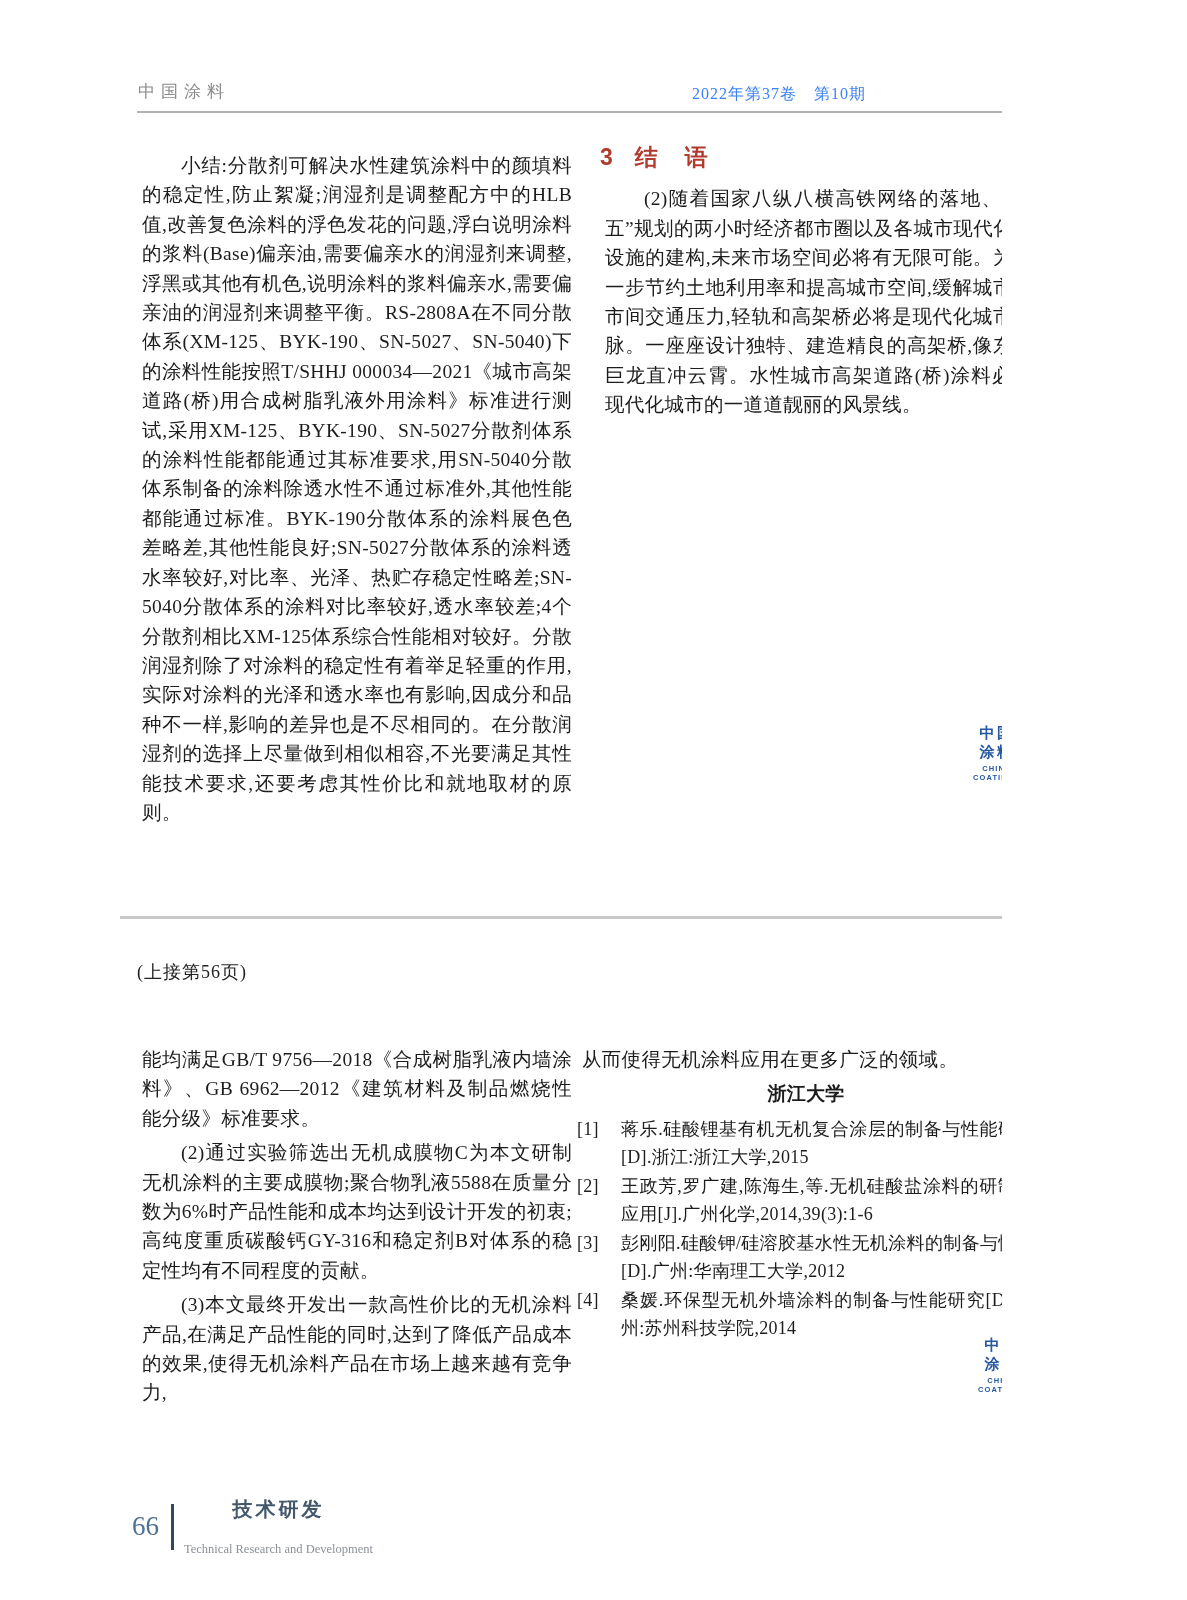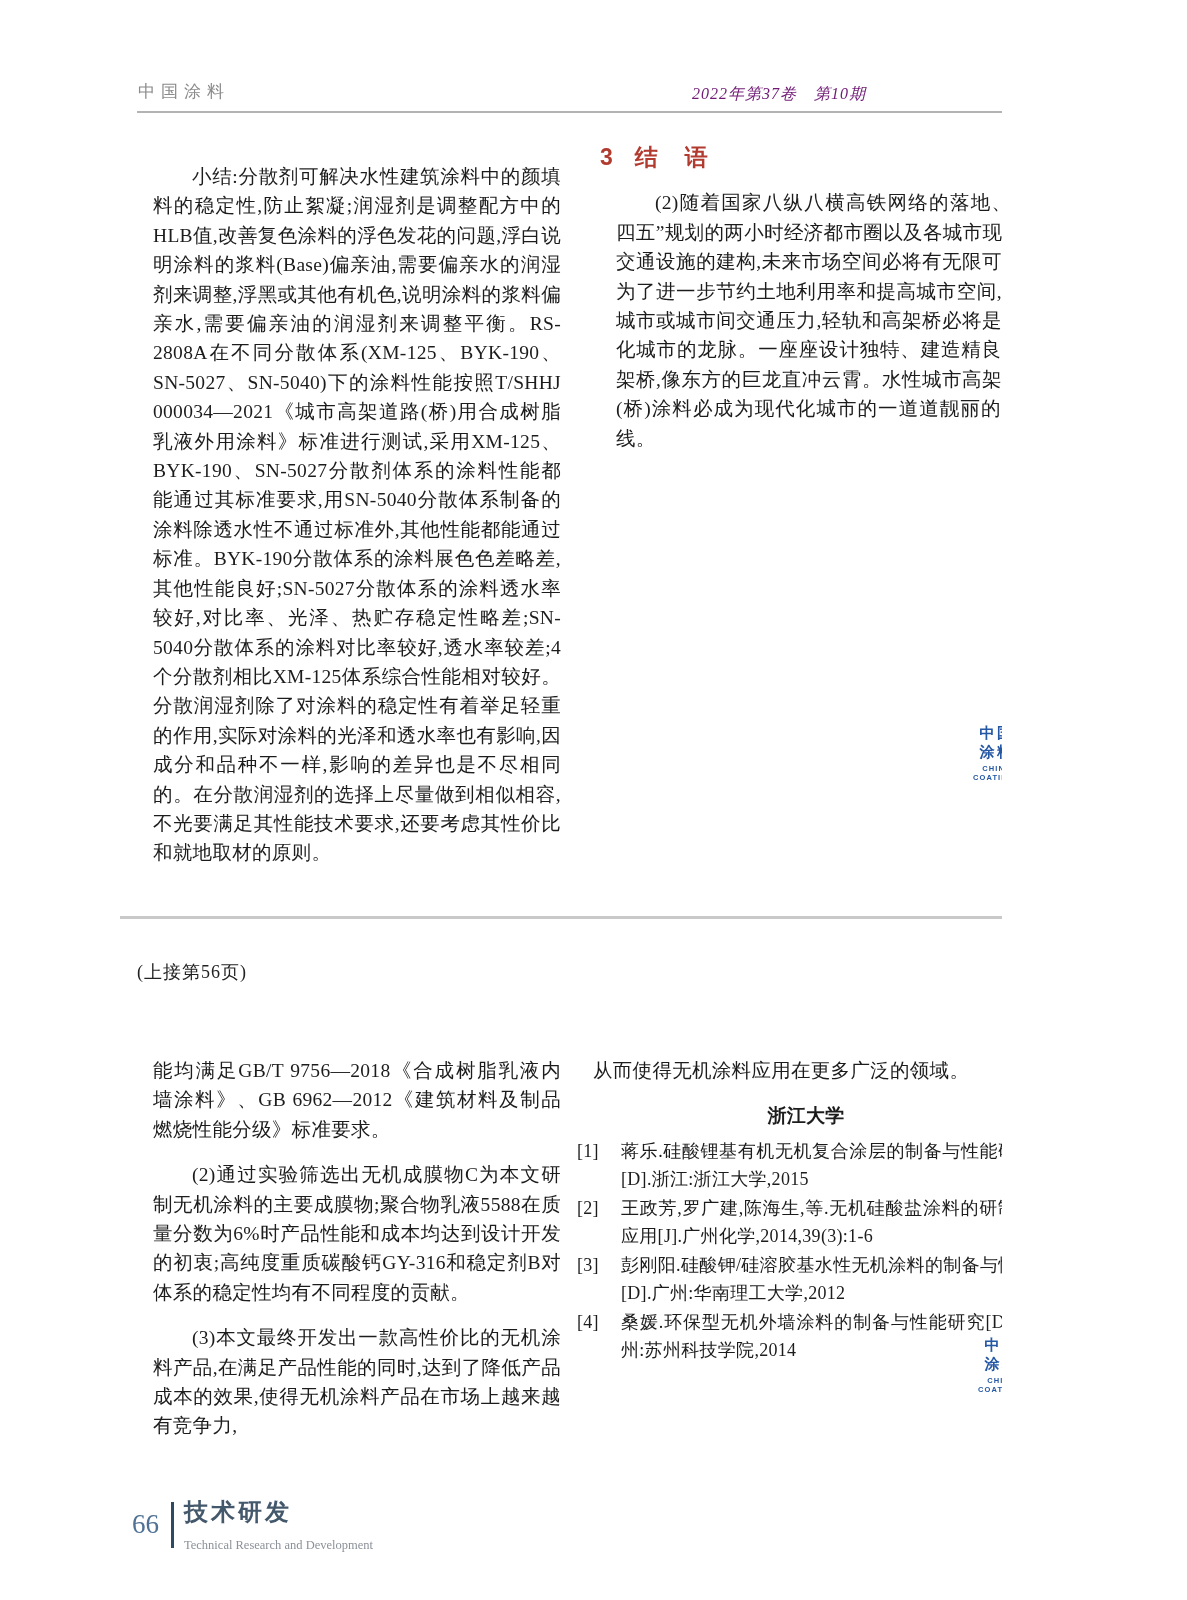--- a/index.html
+++ b/index.html
@@ -13,36 +13,36 @@
     overflow: hidden;
   }
 
   
   .hdr-journal {
     position: absolute; left: 138px; top: 80px;
     font-size: 17px; color: #8a8a8a; letter-spacing: 6px;
   }
   .hdr-issue {
     position: absolute; right: 136px; top: 84px;
-    font-size: 16px; color: #701a75; letter-spacing: 1px; font-style: italic;
+    font-size: 16px; color: #3b82f6; letter-spacing: 1px;
   }
   .hdr-rule {
     position: absolute; left: 137px; top: 111px;
     width: 916px; height: 2px; background: #b3b3b3;
   }
 
   
   .col {
     position: absolute;
     text-align: justify;
     font-size: 19.5px;
     line-height: 29.4px;
     letter-spacing: 0.3px;
   }
-  .col p { margin: 16px; text-indent: 2em; }
+  .col p { margin: 5px; text-indent: 2em; }
   .col p.noindent { text-indent: 0; }
 
   .top-left  { left: 137px; top: 146px; width: 440px; }
   .top-right { left: 600px; top: 143px; width: 458px; }
   .bot-left  { left: 137px; top: 1040px; width: 440px; }
   .bot-right { left: 577px; top: 1040px; width: 458px; }
 
   .sec-heading {
     display: flex; align-items: baseline; gap: 20px;
     margin: 0 0 12px 0;
@@ -87,24 +87,25 @@
   .refs .ref-num { position: absolute; left: 0; top: 0; }
 
   
   .footer { position: absolute; left: 132px; top: 1496px; display: flex; align-items: center; }
   .footer-num {
     font-size: 27px; color: #4e7194; margin-right: 12px;
     font-family: "Liberation Serif", "DejaVu Serif", serif;
   }
   .footer-bar { width: 3px; height: 46px; background: #2e4a63; margin-right: 10px; }
   .footer-cn {
-    font-size: 24px; font-weight: bold; color: #44586c; letter-spacing: 3px;
+    font-size: 20px; font-weight: bold; color: #44586c; letter-spacing: 3px;
     font-family: "Liberation Sans", "DejaVu Sans", sans-serif;
+    text-align: center;
   }
-  .footer-en { font-size: 12.5px; color: #8b9198; margin-top: 10px; }
+  .footer-en { font-size: 12.5px; color: #8b9198; margin-top: 19px; }
 </style>
 </head>
 <body>
 
 <div class="page">
 
   <div class="hdr-journal">中国涂料</div>
   <div class="hdr-issue">2022年第37卷　第10期</div>
   <div class="hdr-rule"></div>
 

